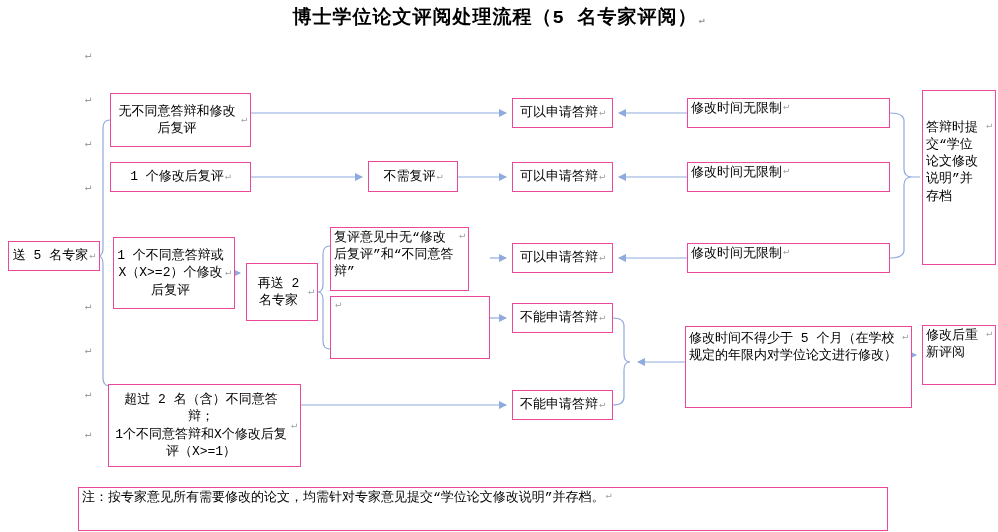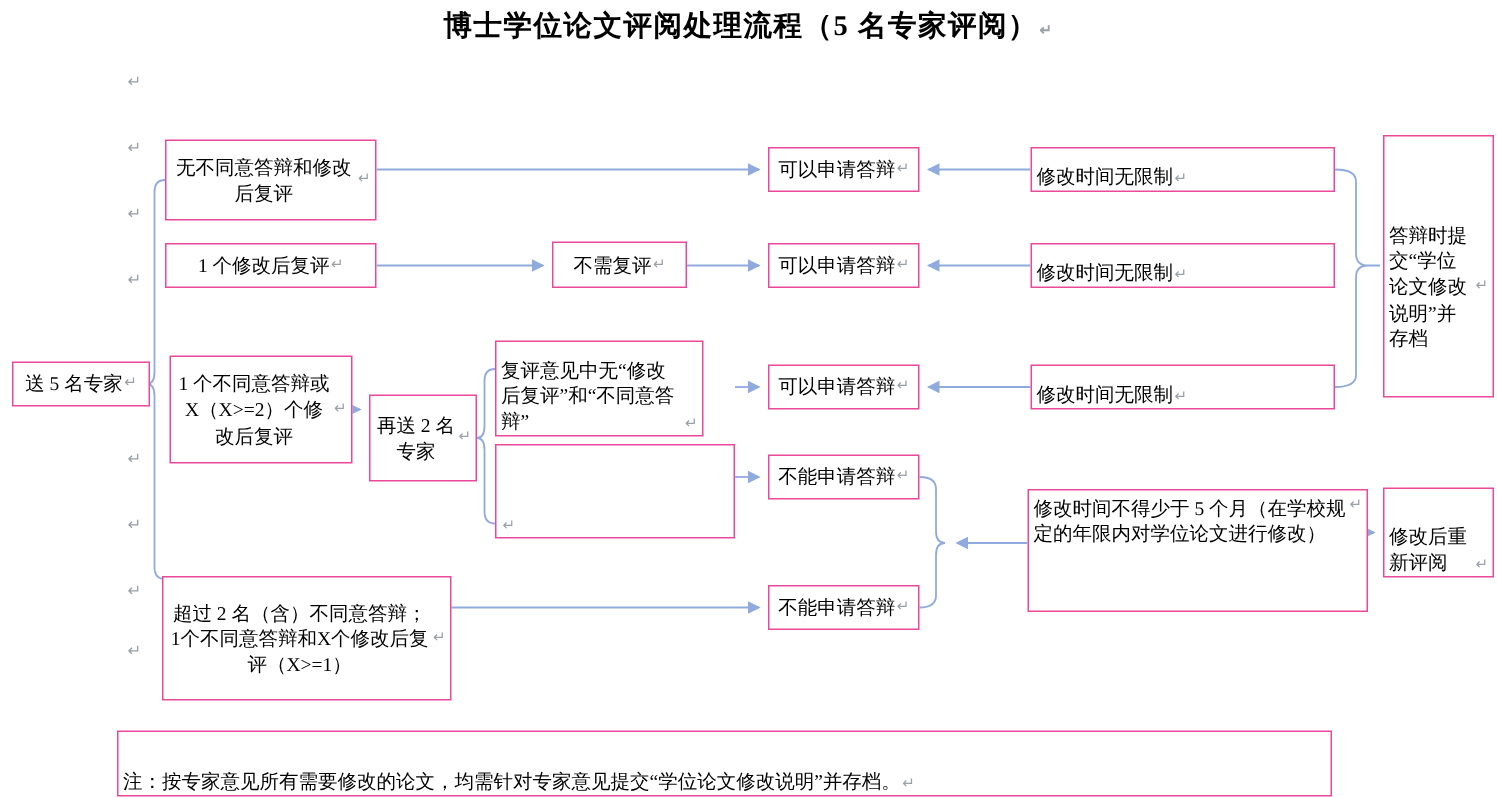--- a/index.html
+++ b/index.html
@@ -1,29 +1,29 @@
 <!DOCTYPE html>
 <html><head>
 <meta charset="utf-8">
 <style>
   html,body{margin:0;padding:0;background:#fff;}
   #canvas{
     position:relative;width:998px;height:532px;background:#fff;overflow:hidden;
-    font-family:Liberation Serif, serif;color:#000;
+    font-family:Liberation Mono, monospace;color:#000;
   }
   #title{
     position:absolute;left:0;top:4px;width:998px;text-align:center;
     font-size:19px;font-weight:bold;letter-spacing:1px;
   }
   .box{
     position:absolute;box-sizing:border-box;border:1px solid #ec4899;background:#fff;
     display:flex;align-items:center;justify-content:center;text-align:center;
     font-size:13px;line-height:1.32;padding:1px 3px;
   }
-  .left{justify-content:flex-start;text-align:left;align-items:flex-end;}
+  .left{justify-content:flex-start;text-align:left;align-items:flex-start;}
   .prel{white-space:pre-line;}
   .ret{color:#9aa0a8;font-size:10px;margin-left:1px;vertical-align:baseline;}
   .pmark{position:absolute;color:#9aa0a8;font-size:11px;}
   #wires{position:absolute;left:0;top:0;pointer-events:none;}
 </style>
 </head>
 <body>
 
 <div id="canvas">
 
@@ -150,21 +150,21 @@
     </div>
 
   <div class="box prel" style="left:108px;top:384px;width:193px;height:83px"><span>超过 2 名（含）不同意答辩；
 1个不同意答辩和X个修改后复评（X&gt;=1）</span><span class="ret">↵</span></div>
 
   <div class="box left" style="left:685px;top:326px;width:227px;height:82px;align-items:flex-start;padding-top:3px">
       <span>修改时间不得少于 5 个月（在学校规定的年限内对学位论文进行修改）</span>
       <span class="ret">↵</span>
     </div>
 
-  <div class="box left" style="left:922px;top:90px;width:74px;height:175px;align-items:center;padding-top:28px">
+  <div class="box left" style="left:922px;top:90px;width:74px;height:175px;align-items:flex-start;padding-top:28px">
       <span>答辩时提交“学位论文修改说明”并存档</span>
       <span class="ret">↵</span>
     </div>
 
   <div class="box left" style="left:922px;top:325px;width:74px;height:60px">
       <span>修改后重新评阅</span>
       <span class="ret">↵</span>
     </div>
 
   <div class="box left" style="left:78px;top:487px;width:810px;height:44px">

